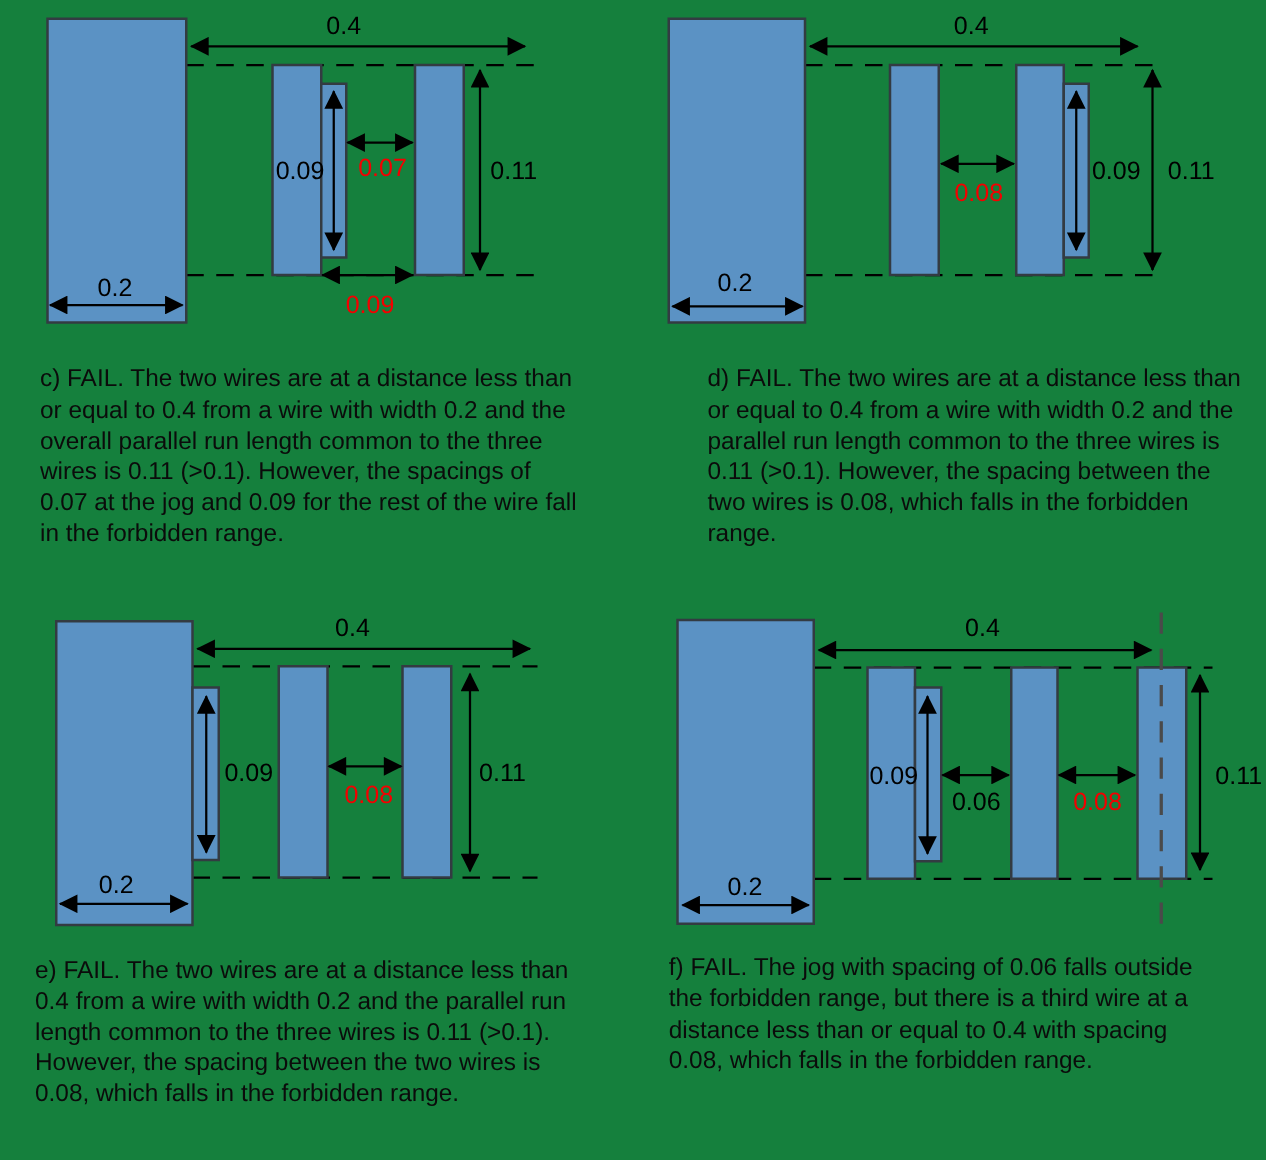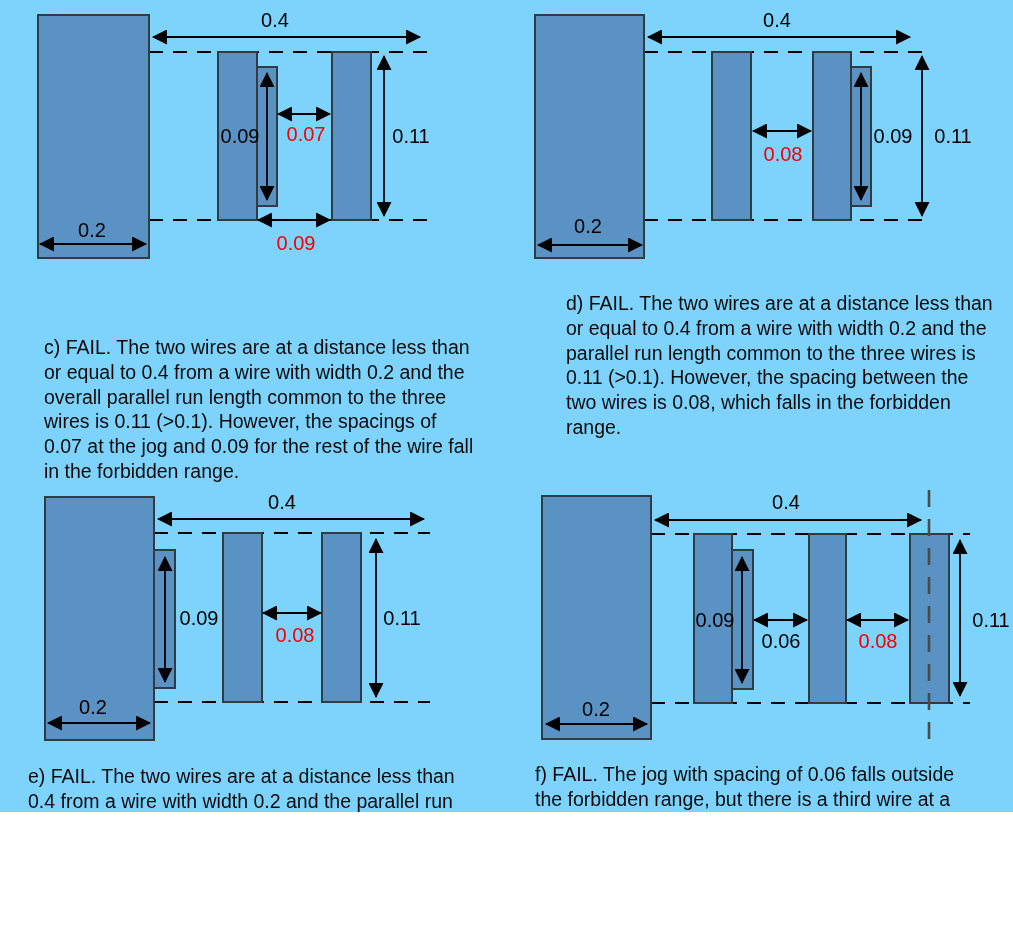--- a/index.html
+++ b/index.html
@@ -3,22 +3,22 @@
 <meta charset="utf-8">
 <style>
   html, body {
     margin: 0;
     padding: 0;
     background: #ffffff;
   }
   #figure {
     position: relative;
     width: 1013px;
-    height: 812px;
-    background: #7dd3fc;
+    height: 928px;
+    background: #15803d;
     overflow: hidden;
     font-family: "Liberation Sans", sans-serif;
   }
   #diagram-svg {
     position: absolute;
     left: 0;
     top: 0;
   }
   .wire {
     fill: #5b92c4;
@@ -51,21 +51,21 @@
   .dimlabel.red {
     fill: #f40000;
   }
   .caption {
     position: absolute;
     font-size: 19.5px;
     line-height: 24.8px;
     color: #0b0b0b;
     white-space: pre;
   }
-  #caption-c { left: 44px;  top: 291px; margin-top: 44px; }
+  #caption-c { left: 32px;  top: 291px; }
   #caption-d { left: 566px; top: 291px; }
   #caption-e { left: 28px;  top: 764px; }
   #caption-f { left: 535px; top: 762px; }
 </style>
 </head>
 <body>
 
 <div id="figure">
 
   <svg id="diagram-svg" width="1013" height="928" viewBox="0 0 1013 928">
@@ -183,16 +183,16 @@
 0.11 (&gt;0.1). However, the spacing between the
 two wires is 0.08, which falls in the forbidden
 range.</div>
   <div class="caption" id="caption-e">e) FAIL. The two wires are at a distance less than
 0.4 from a wire with width 0.2 and the parallel run
 length common to the three wires is 0.11 (&gt;0.1).
 However, the spacing between the two wires is
 0.08, which falls in the forbidden range.</div>
   <div class="caption" id="caption-f">f) FAIL. The jog with spacing of 0.06 falls outside
 the forbidden range, but there is a third wire at a
-distance less than or equal to 0.2 with spacing
+distance less than or equal to 0.4 with spacing
 0.08, which falls in the forbidden range.</div>
 
 </div>
 
 </body></html>

